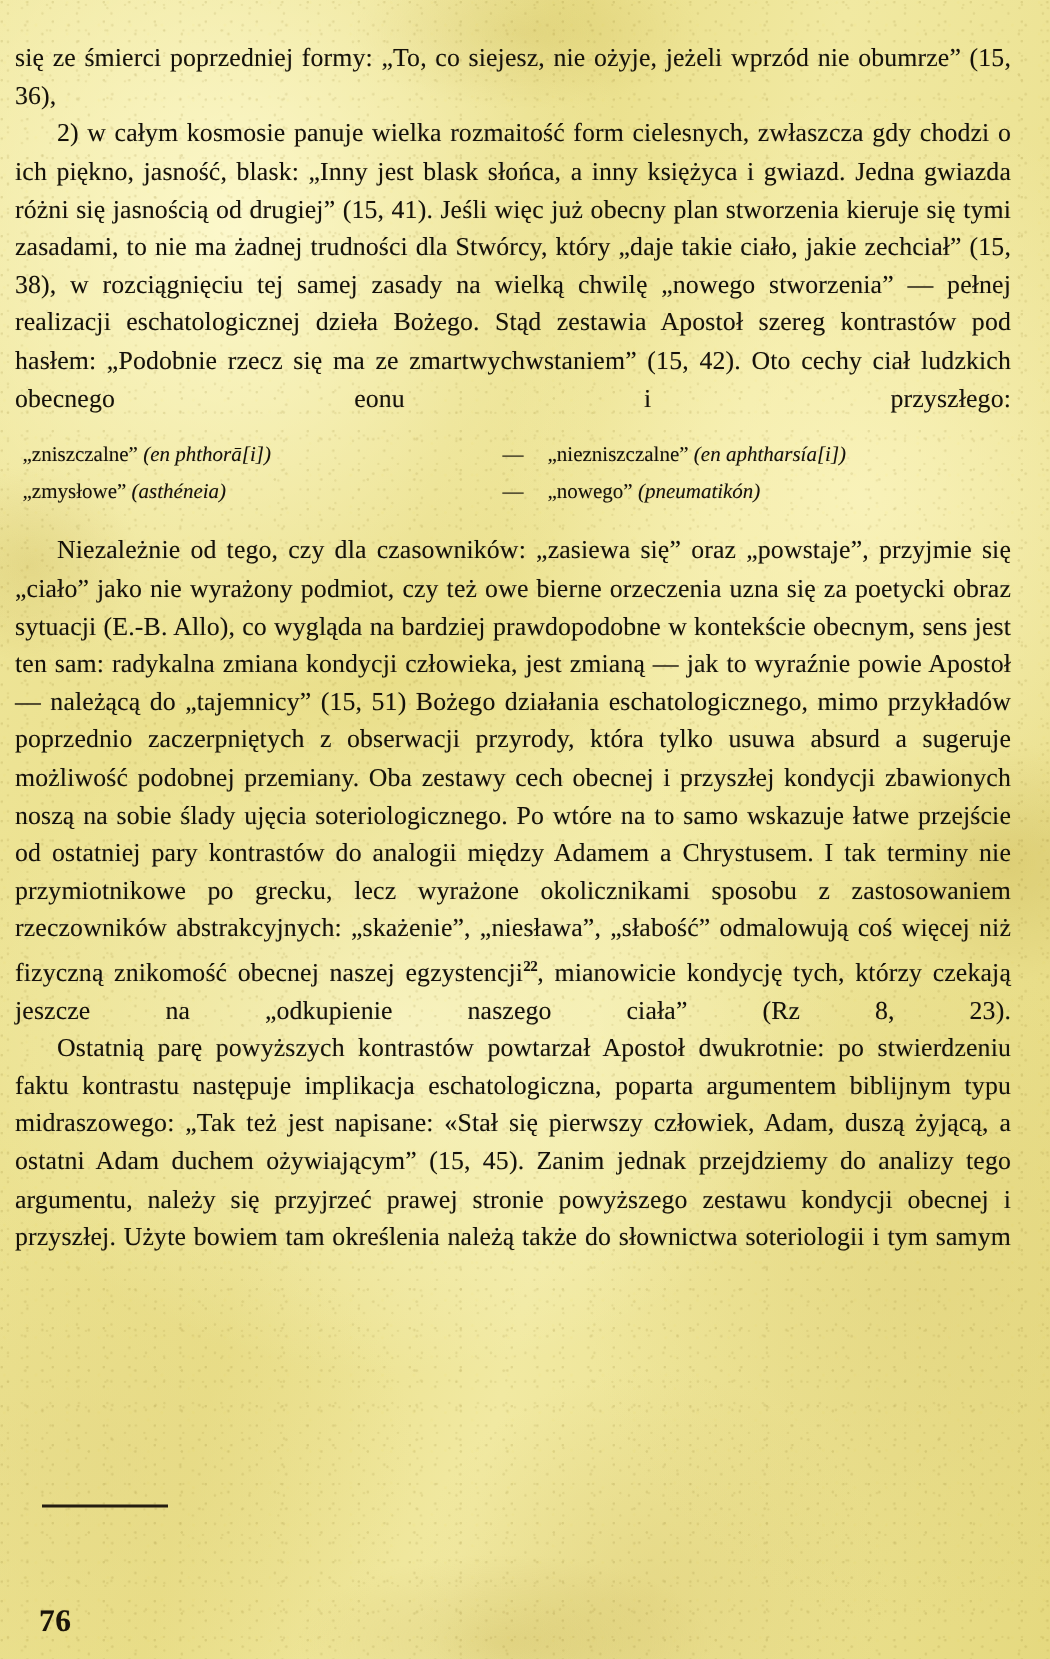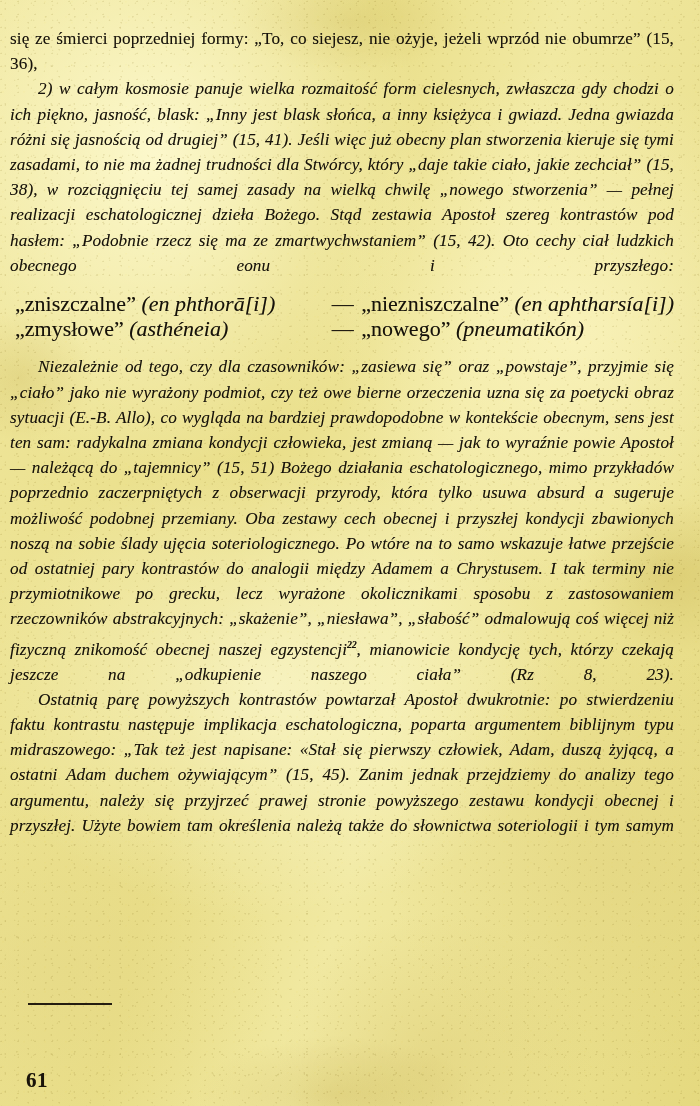--- a/index.html
+++ b/index.html
@@ -77,30 +77,30 @@
     line-height: 25.2px;
     color: #15110a;
     text-align: justify;
     text-align-last: left;
     letter-spacing: 0.1px;
     word-spacing: 0.3px;
     text-rendering: optimizeLegibility;
     
     text-shadow: 0 0 0.5px rgba(30,24,10,0.32);
   }
-  .para.indent { text-indent: 28px; font-style: italic; }
+  .para.indent { text-indent: 28px; }
   .para.last-justify { text-align-last: justify; }
   .gap-md { height: 13px; }
 
   
   #pairs {
     margin: 0;
     border-collapse: collapse;
     width: 100%;
-    font-size: 22px;
+    font-size: 14px;
     line-height: 25.2px;
     color: #15110a;
     text-shadow: 0 0 0.5px rgba(30,24,10,0.32);
   }
   #pairs td {
     padding: 0;
     vertical-align: top;
     white-space: nowrap;
   }
   #pairs td.left  { width: 320px; padding-left: 5px; }
@@ -201,14 +201,14 @@
     <p class="para indent last-justify"><span>Niezależnie od tego, czy dla czasowników: „zasiewa się” oraz „powstaje”, przyjmie się „ciało” jako nie wyrażony podmiot, czy też owe bierne orzeczenia uzna się za poetycki obraz sytuacji (E.-B. Allo), co wygląda na bardziej prawdopodobne w kontekście obecnym, sens jest ten sam: radykalna zmiana kondycji człowieka, jest zmianą — jak to wyraźnie powie Apostoł — należącą do „tajemnicy” (15, 51) Bożego działania eschatologicznego, mimo przykładów poprzednio zaczerpniętych z obserwacji przyrody, która tylko usuwa absurd a sugeruje możliwość podobnej przemiany. Oba zestawy cech obecnej i przyszłej kondycji zbawionych noszą na sobie ślady ujęcia soteriologicznego. Po wtóre na to samo wskazuje łatwe przejście od ostatniej pary kontrastów do analogii między Adamem a Chrystusem. I tak terminy nie przymiotnikowe po grecku, lecz wyrażone okolicznikami sposobu z zastosowaniem rzeczowników abstrakcyjnych: „skażenie”, „niesława”, „słabość” odmalowują coś więcej niż fizyczną znikomość obecnej naszej egzystencji</span><span class="fnum" style="font-size:10px;vertical-align:super;font-weight:bold;letter-spacing:-0.3px;">22</span><span>, mianowicie kondycję tych, którzy czekają jeszcze na „odkupienie naszego ciała” (Rz 8, 23).</span></p>
 
     <p class="para indent last-justify">Ostatnią parę powyższych kontrastów powtarzał Apostoł dwukrotnie: po stwierdzeniu faktu kontrastu następuje implikacja eschatologiczna, poparta argumentem biblijnym typu midraszowego: „Tak też jest napisane: «Stał się pierwszy człowiek, Adam, duszą żyjącą, a ostatni Adam duchem ożywiającym” (15, 45). Zanim jednak przejdziemy do analizy tego argumentu, należy się przyjrzeć prawej stronie powyższego zestawu kondycji obecnej i przyszłej. Użyte bowiem tam określenia należą także do słownictwa soteriologii i tym samym</p>
 
   </div>
 
   <div id="footnote-wrap">
     <div id="fn-rule"></div>
   </div>
 
-  <div id="folio">61</div>
+  <div id="folio">76</div>
 </div>
 
 </body></html>

